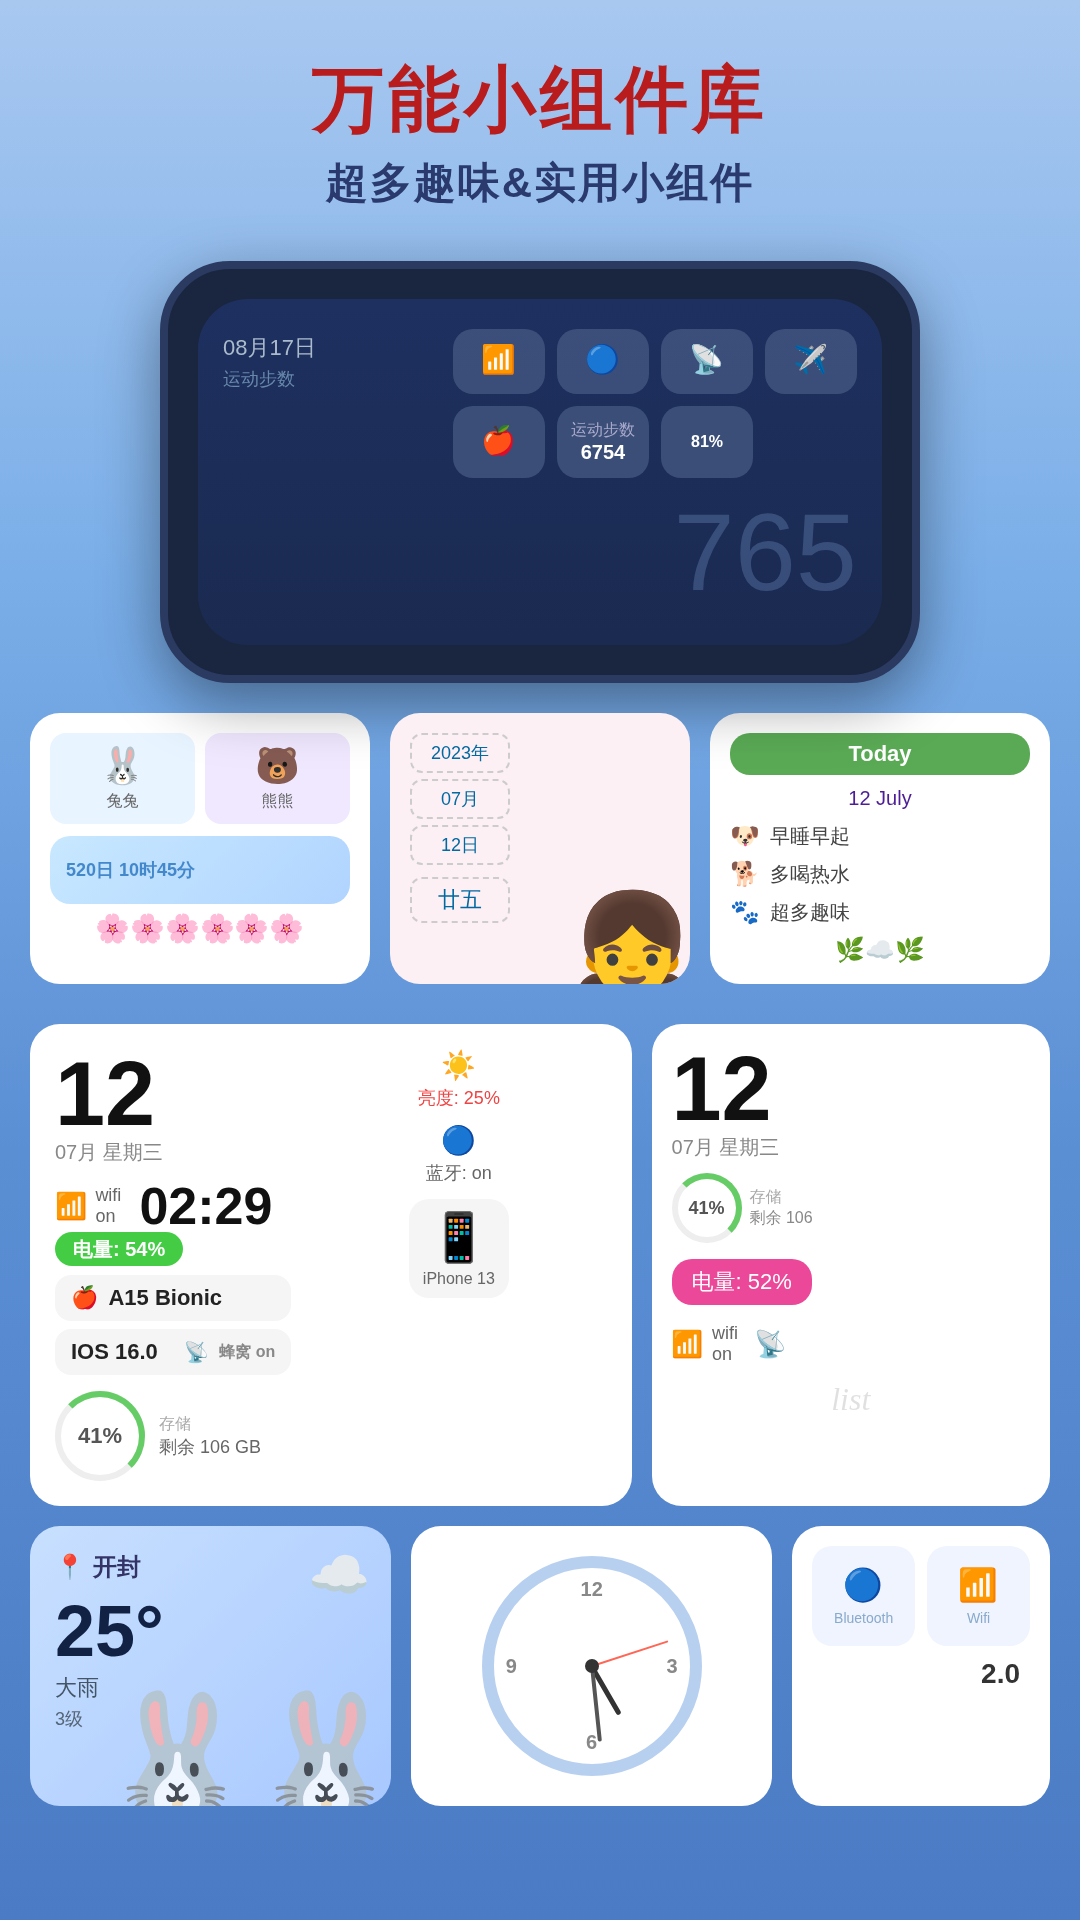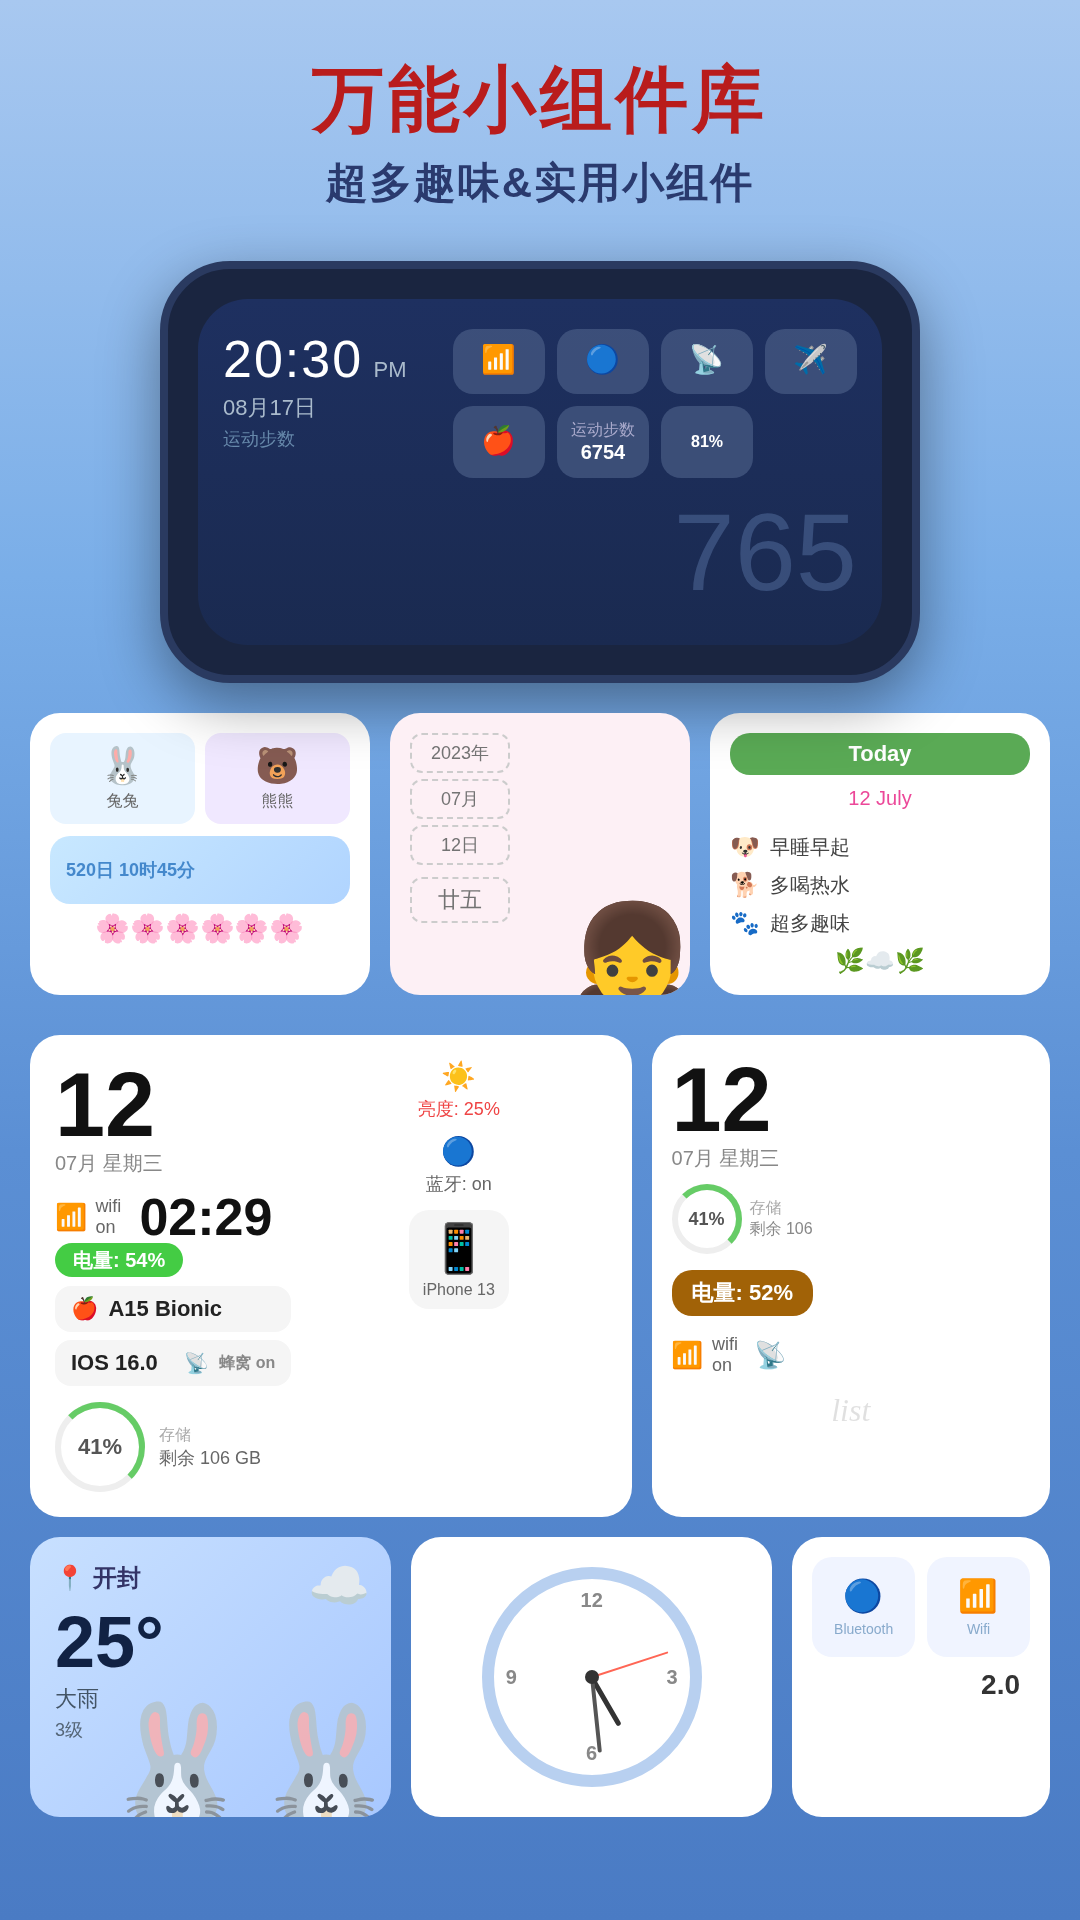--- a/index.html
+++ b/index.html
@@ -160,21 +160,21 @@
       display: flex;
       flex-direction: column;
       gap: 6px;
       width: 100px;
     }
     .cal-box {
       border: 2px dashed #ccc;
       border-radius: 12px;
       padding: 6px 10px;
       font-size: 18px;
-      color: #737373;
+      color: #0369a1;
       text-align: center;
     }
     .cal-box.lunar {
       margin-top: 6px;
       font-size: 22px;
     }
     .anime-girl {
       position: absolute;
       right: -5px;
       bottom: -10px;
@@ -195,22 +195,22 @@
       padding: 8px 20px;
       color: white;
       font-size: 22px;
       font-weight: 700;
       text-align: center;
       margin-bottom: 12px;
     }
     .today-date {
       text-align: center;
       font-size: 20px;
-      color: #ec4899;
-      margin-bottom: 23px;
+      color: #4c1d95;
+      margin-bottom: 12px;
     }
     .task-item {
       display: flex;
       align-items: center;
       gap: 10px;
       margin-bottom: 10px;
       font-size: 20px;
       color: #444;
     }
     .task-icon { font-size: 24px; }
@@ -441,47 +441,43 @@
     }
 
     .partial-right-widget {
       background: white;
       border-radius: 30px;
       padding: 20px;
       overflow: hidden;
     }
 
     .green-battery {
-      background: #a16207;
+      background: #ec4899;
       border-radius: 20px;
       padding: 8px 20px;
       color: white;
       font-size: 22px;
-      font-weight: 700;
+      font-weight: 400;
       display: inline-block;
       margin: 8px 0;
     }
   </style>
 </head>
 <body>
 
 <div class="header">
   <div class="header-title">万能小组件库</div>
   <div class="header-subtitle">超多趣味&amp;实用小组件</div>
 </div>
 
 <div class="phone-mockup-section">
   <div class="phone-frame">
     <div class="phone-screen">
       <div class="phone-time-row">
         <div>
-          <div>
-            <span style="font-size:52px;font-weight:300;color:white;letter-spacing:2px">20:30</span>
-            <span style="font-size:22px;color:#aabbcc;margin-left:6px">PM</span>
-          </div>
           <div style="color:#aabbcc;font-size:22px;margin-top:4px">08月17日</div>
           <div style="color:#6688aa;font-size:18px;margin-top:4px">运动步数</div>
         </div>
         <div class="control-center">
 
           <div class="cc-btn">
             <span class="cc-icon">📶</span>
           </div>
           <div class="cc-btn">
             <span class="cc-icon">🔵</span>

